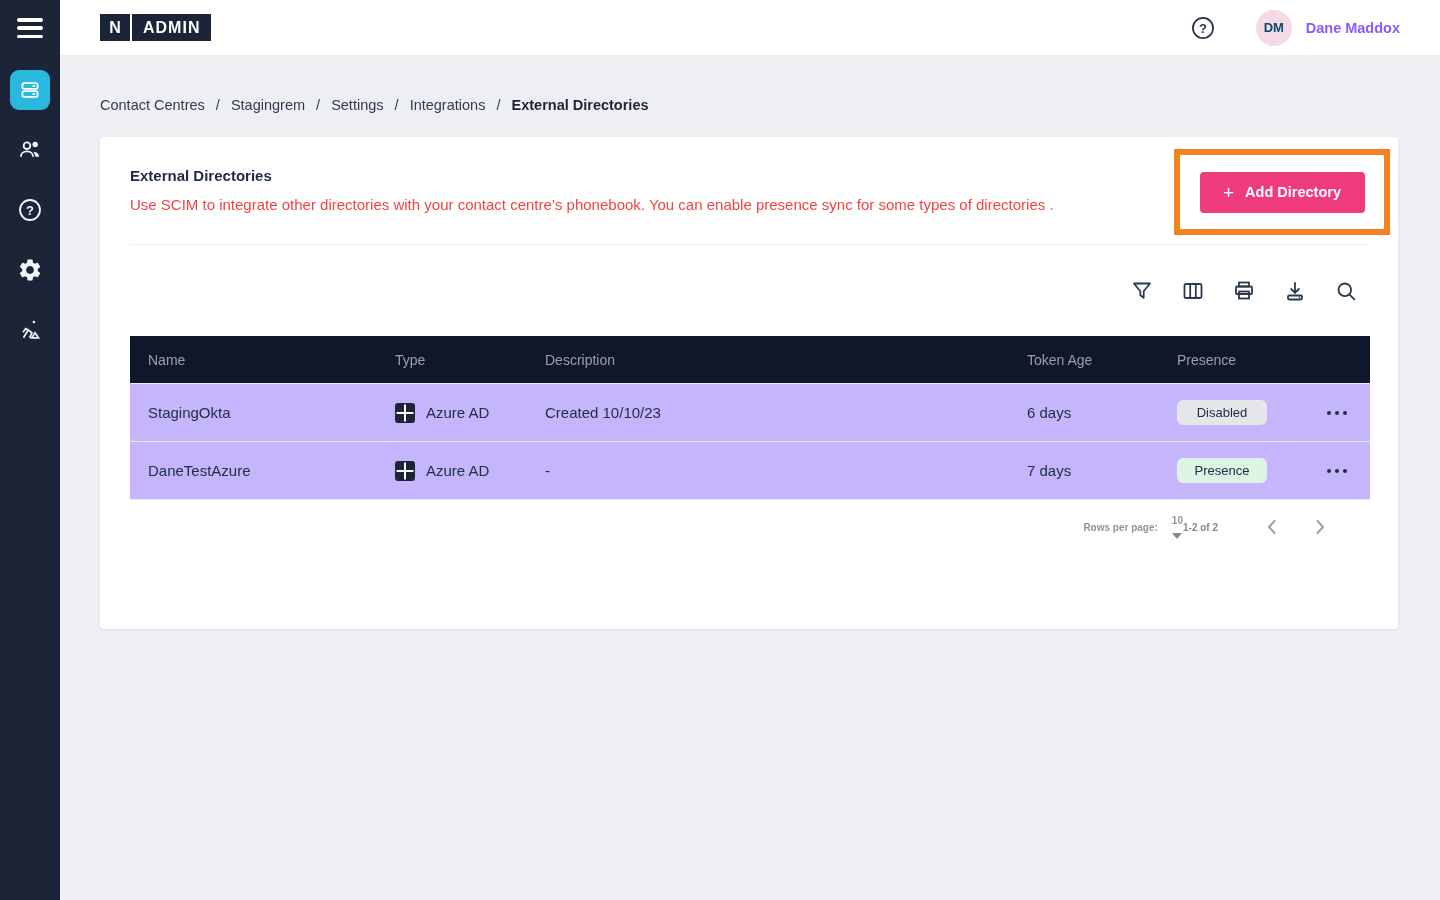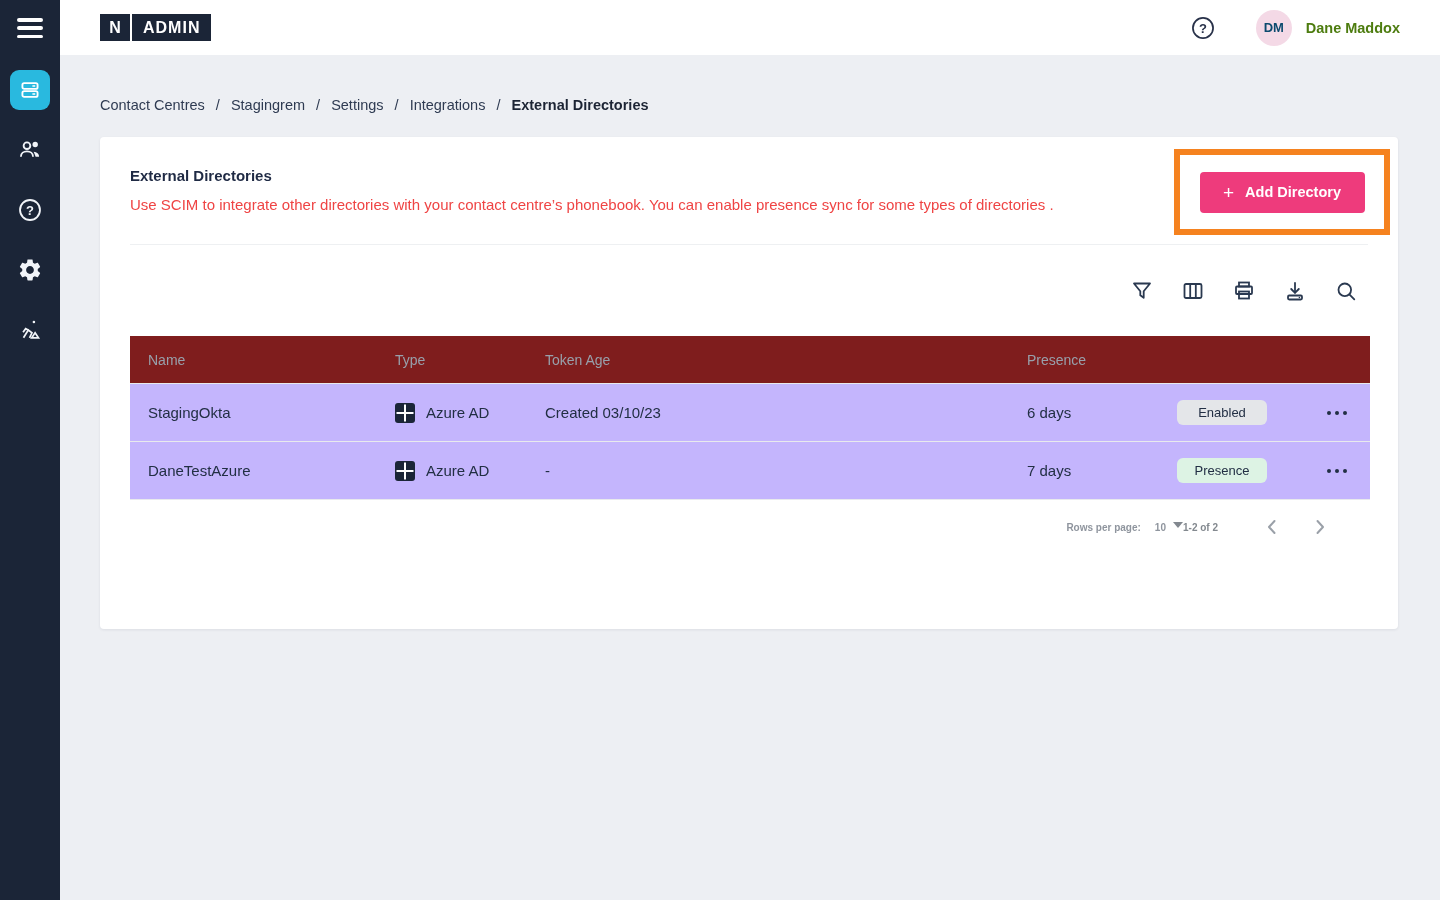--- a/index.html
+++ b/index.html
@@ -16,21 +16,21 @@
 
   
   .topbar { position:fixed; left:60px; top:0; width:1380px; height:55px; background:#FFFFFF; z-index:10; display:flex; align-items:center; }
   .logo { margin-left:40px; height:27px; display:flex; align-items:stretch; background:#1B2537; cursor:pointer; }
   .logo-n { width:30px; display:flex; align-items:center; justify-content:center; color:#fff; font-weight:bold; font-size:16px; }
   .logo-divider { width:2px; background:#FFFFFF; }
   .logo-admin { display:flex; align-items:center; padding:12px 11px; color:#fff; font-weight:bold; font-size:16px; letter-spacing:1px; }
   .topbar-right { margin-left:auto; display:flex; align-items:center; padding-right:40px; }
   .help-btn { background:none; border:none; cursor:pointer; color:#283149; width:26px; height:26px; padding:0; margin-right:40px; }
   .avatar { width:36px; height:36px; border-radius:50%; background:#F4D9E6; color:#0c4a6e; font-weight:bold; font-size:13px; display:flex; align-items:center; justify-content:center; cursor:pointer; }
-  .username { margin-left:14px; font-size:14.5px; font-weight:bold; color:#4d7c0f; cursor:pointer; }
+  .username { margin-left:14px; font-size:14.5px; font-weight:bold; color:#8b5cf6; cursor:pointer; }
 
   
   .content { position:absolute; left:60px; top:55px; width:1380px; height:845px; background:#EDEFF3; }
   .breadcrumb { padding:42px 12px 0 40px; font-size:14.5px; color:#2F3B52; }
   .breadcrumb .crumb.link { cursor:pointer; }
   .breadcrumb .sep { margin:0 7px; }
   .breadcrumb .current { font-weight:bold; color:#1C2434; }
 
   
   .card { position:relative; margin:24px 42px 0 40px; width:1298px; height:492px; background:#FFFFFF; border-radius:4px; box-shadow:0 1px 3px rgba(20,30,50,0.08); padding:0 30px; }
@@ -44,36 +44,36 @@
 
   .divider { border:none; border-top:1px solid #EEF0F2; margin-top:31px; }
 
   .toolbar { display:flex; justify-content:flex-end; align-items:center; gap:27px; padding:34px 10px 33px 0; }
   .tool-btn { background:none; border:none; padding:0; width:24px; height:24px; color:#2A3950; cursor:pointer; }
   .tool-btn svg { display:block; }
 
   
   .table { width:1240px; }
   .trow, .thead-row { display:grid; grid-template-columns:247px 150px 482px 150px 145px 1fr; align-items:center; }
-  .thead-row { height:48px; background:#7f1d1d; border-bottom:1px solid #E8EAED; }
+  .thead-row { height:48px; background:#0f172a; border-bottom:1px solid #E8EAED; }
   .th { font-size:14px; color:#98A0AB; padding-left:18px; }
   .trow { height:58px; border-bottom:1px solid #E8EAED; background:#c4b5fd; }
   .td { font-size:15px; color:#222F44; padding-left:18px; display:flex; align-items:center; }
   .type-cell { gap:11px; }
   .azure-icon { display:inline-flex; }
   .badge { display:inline-block; min-width:90px; text-align:center; padding:5px 0; border-radius:6px; font-size:13px; color:#222F44; }
   .badge-disabled { background:#E4E6E9; }
   .badge-enabled { background:#DDF3E4; }
   .actions-cell { justify-content:center; padding-left:0; }
   .more-btn { background:none; border:none; cursor:pointer; display:flex; gap:4px; padding:6px; }
   .more-btn i { width:4px; height:4px; border-radius:50%; background:#222F44; }
 
   
   .pagination { display:flex; align-items:center; justify-content:flex-end; height:54px; padding-right:36px; color:#8F959E; font-size:10px;font-weight:bold; }
-  .pg-select { display:flex; align-items:flex-start; gap:7px; margin-left:14px; cursor:pointer; color:#8F959E; }
+  .pg-select { display:flex; align-items:flex-start; gap:7px; margin-left:14px; cursor:pointer; color:#8F959E;flex-direction:column; }
   .caret { width:0; height:0; border-left:5px solid transparent; border-right:5px solid transparent; border-top:6px solid #82888F; }
   .pg-range { color:#83898F; }
   .pg-btn { background:none; border:none; cursor:pointer; width:24px; height:24px; padding:0; color:#9AA0A8; }
   .pg-btn.prev { margin-left:42px; }
   .pg-btn.next { margin-left:24px; }
 </style>
 </head>
 <body>
 
 <aside class="sidebar">
@@ -212,41 +212,42 @@
           <circle cx="10.8" cy="10.8" r="6.3"></circle>
           <line x1="15.6" y1="15.6" x2="20.3" y2="20.3"></line>
         </svg>
       </button>
     </div>
 
     <div class="table">
       <div class="thead-row">
         <div class="th">Name</div>
         <div class="th">Type</div>
+        <div class="th">Description</div>
         <div class="th">Token Age</div>
         <div class="th">Presence</div>
         <div class="th"></div>
       </div>
 
       <div class="trow">
         <div class="td">StagingOkta</div>
         <div class="td type-cell">
           <span class="azure-icon">
             <svg width="20" height="20" viewBox="0 0 20 20">
               <rect x="0" y="0" width="20" height="20" rx="3" fill="#1B2537"></rect>
               <line x1="10" y1="1.5" x2="10" y2="18.5" stroke="#FFFFFF" stroke-width="2"></line>
               <line x1="1.5" y1="10" x2="18.5" y2="10" stroke="#FFFFFF" stroke-width="2"></line>
             </svg>
           </span>
           <span>Azure AD</span>
         </div>
-        <div class="td">Created 03/10/23</div>
+        <div class="td">Created 10/10/23</div>
         <div class="td">6 days</div>
         <div class="td">
-          <span class="badge badge-disabled">Enabled</span>
+          <span class="badge badge-disabled">Disabled</span>
         </div>
         <div class="td actions-cell">
           <button class="more-btn" aria-label="row menu">
               <i></i>
               <i></i>
               <i></i>
             </button>
         </div>
       </div>
 

